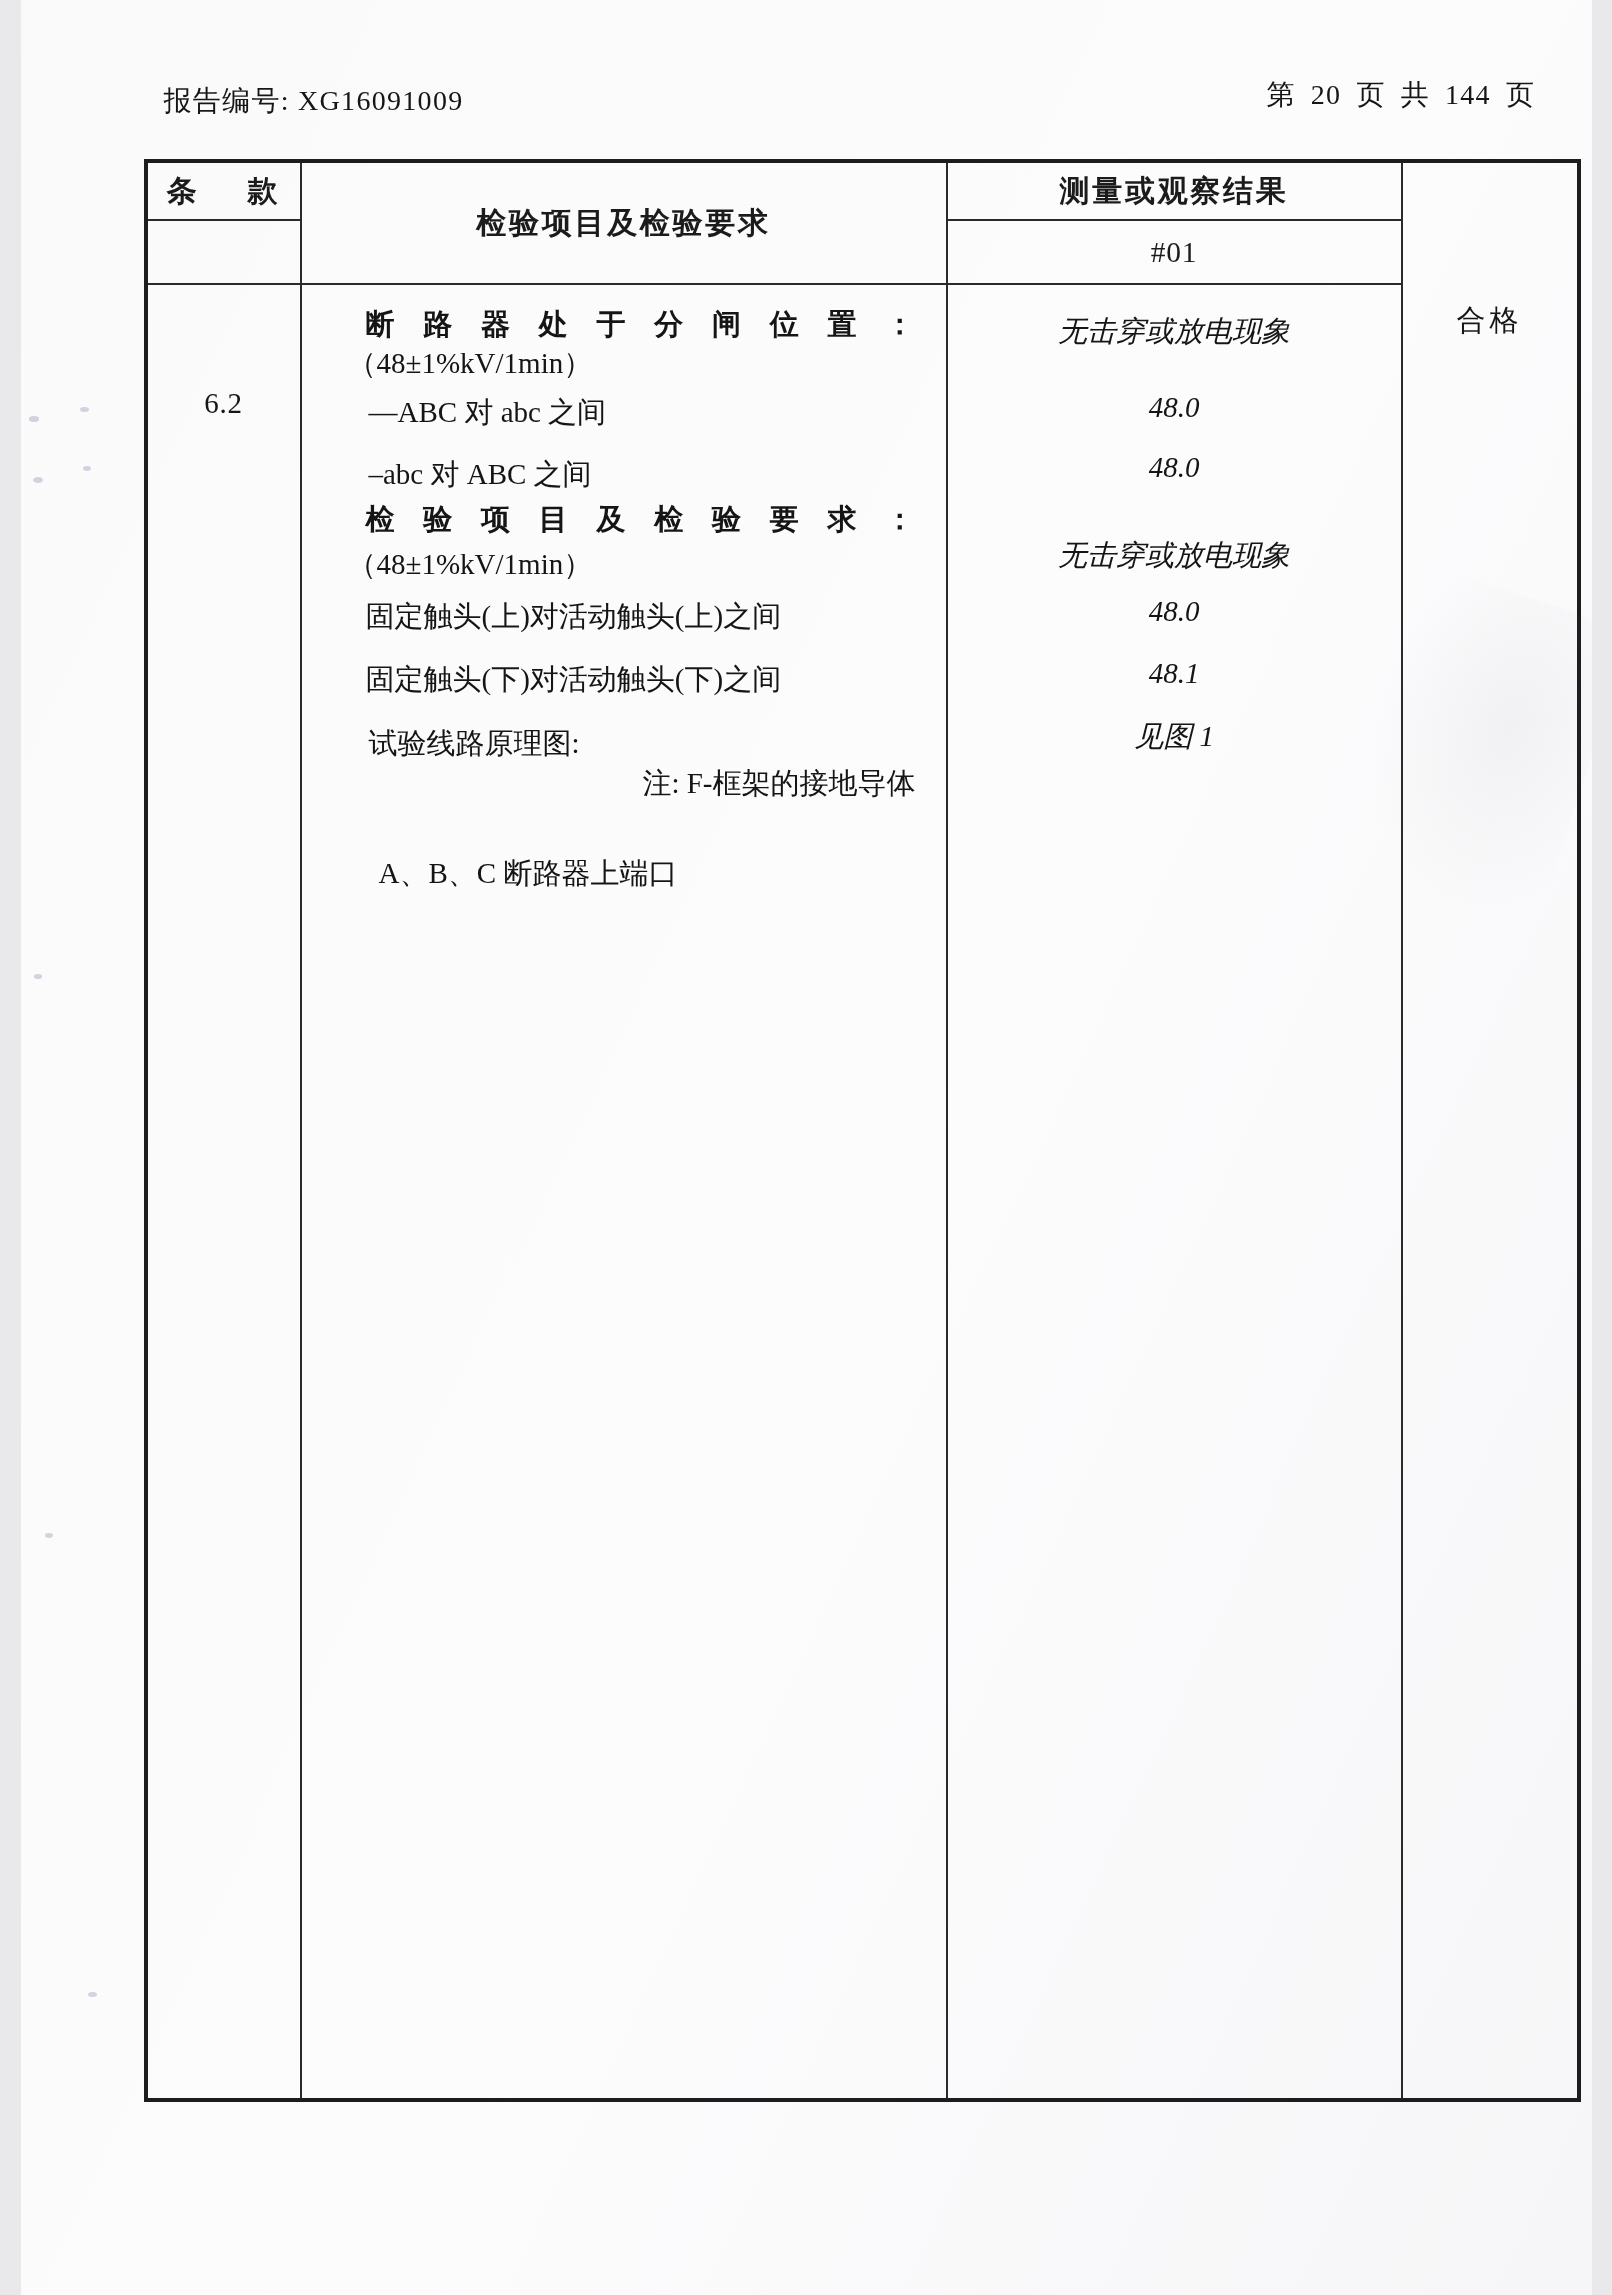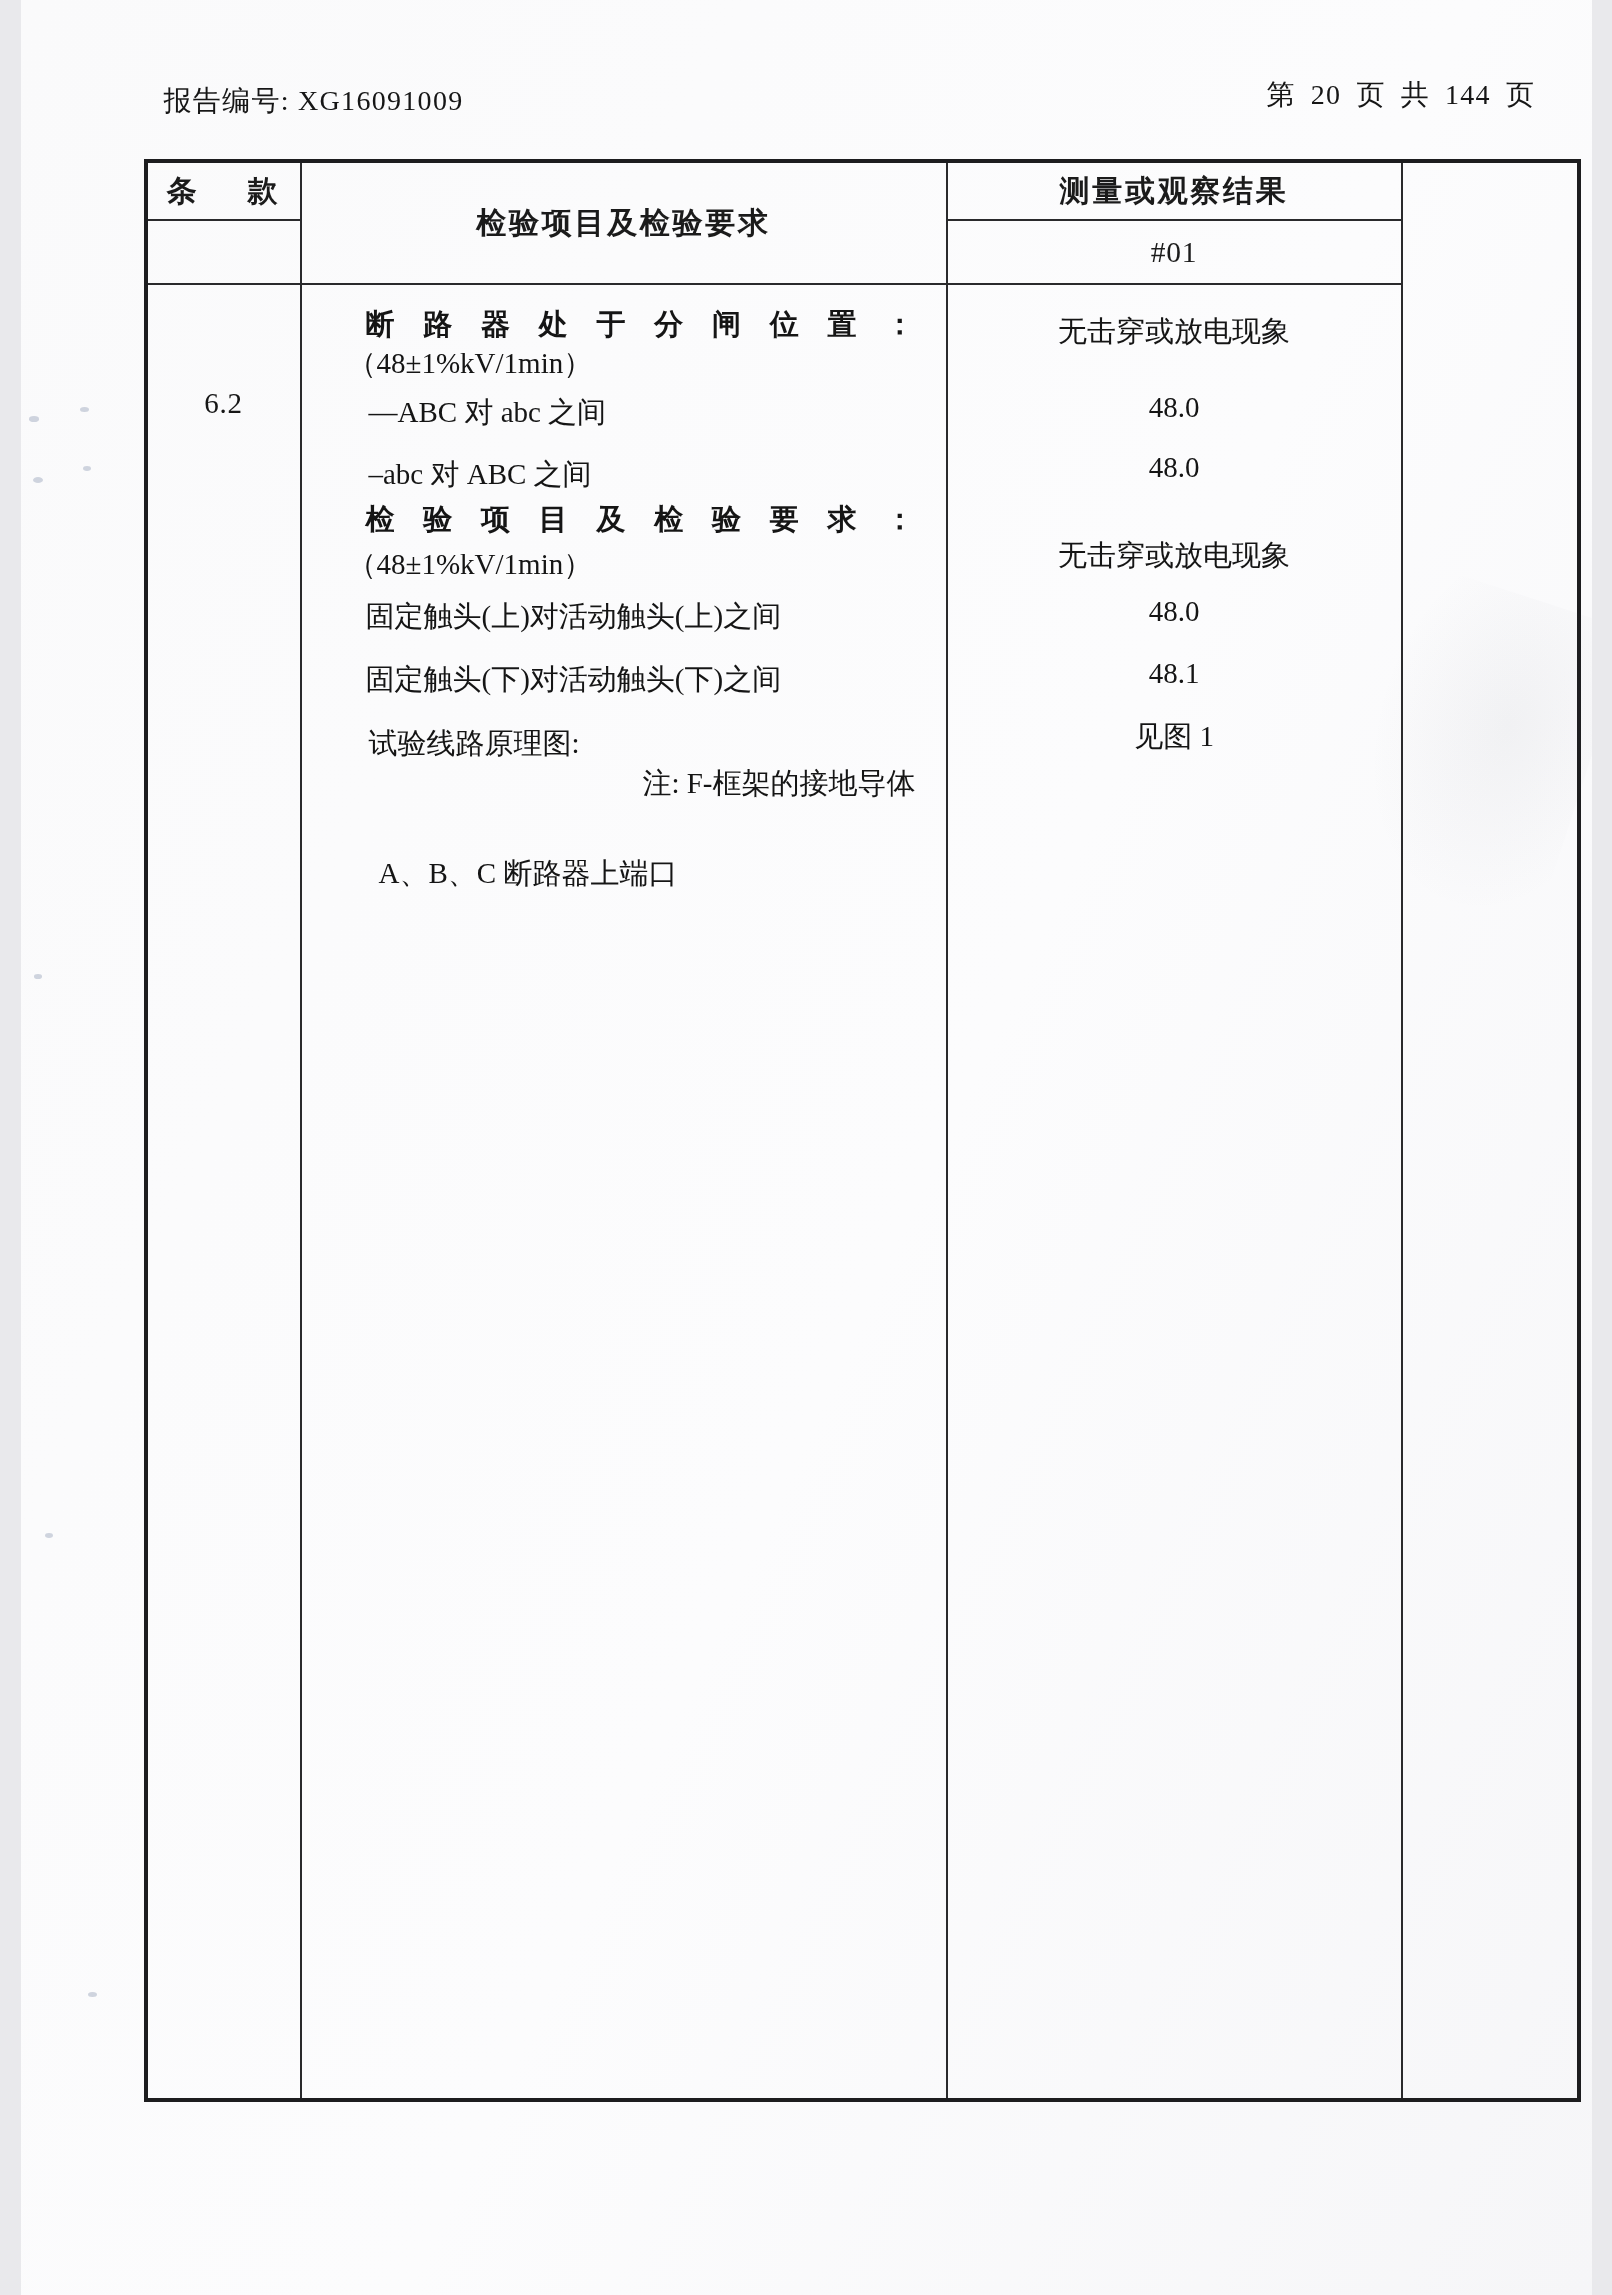--- a/index.html
+++ b/index.html
@@ -68,20 +68,21 @@
     font-weight:bold;
   }
   .req.paren  { left:46px; }
   .req.deep   { left:67px; }
   .req.note   { left:5.4px; }
   .req.list   { left:77px; }
   .res {
     position:absolute; left:0; width:100%;
     text-align:center; font-size:29px; line-height:40px;
     color:#151515;
+    font-style:italic;
   }
   .verdict {
     position:absolute; top:16px; left:0; width:100%;
     text-align:center; font-size:29px; letter-spacing:4px;
   }
   
   .speck { position:absolute; background:#9aa4ba; opacity:.45; border-radius:50%; }
   .crease {
     position:absolute; left:1346px; top:589px; width:221px; height:321px;
     background:radial-gradient(ellipse at 60% 40%, rgba(90,95,110,0.06), rgba(0,0,0,0) 70%);
@@ -127,20 +128,23 @@
     <div class="cell bodycell bc3 br">
       <div class="res" style="top:26px;">无击穿或放电现象</div>
       <div class="res" style="top:102px;">48.0</div>
       <div class="res" style="top:162px;">48.0</div>
       <div class="res" style="top:250px;">无击穿或放电现象</div>
       <div class="res" style="top:306px;">48.0</div>
       <div class="res" style="top:368px;">48.1</div>
       <div class="res" style="top:431px;">见图 1</div>
     </div>
 
+    <div class="cell bodycell bc4">
+      <div class="verdict">合格</div>
+    </div>
 
   </div>
 
   <div class="speck" style="left:8px;  top:416px;  width:10.7px; height:6px;"></div>
   <div class="speck" style="left:59px;  top:407px;  width:9.4px; height:5.4px;"></div>
   <div class="speck" style="left:12px;  top:477px;  width:10px; height:6px;"></div>
   <div class="speck" style="left:62px;  top:466px;  width:8.7px; height:5.4px;"></div>
   <div class="speck" style="left:13.4px;  top:974px; width:8px; height:4.7px;"></div>
   <div class="speck" style="left:24px;  top:1533px; width:8.7px; height:5.4px;"></div>
   <div class="speck" style="left:67px; top:1992px; width:9.4px; height:5.4px;"></div>

